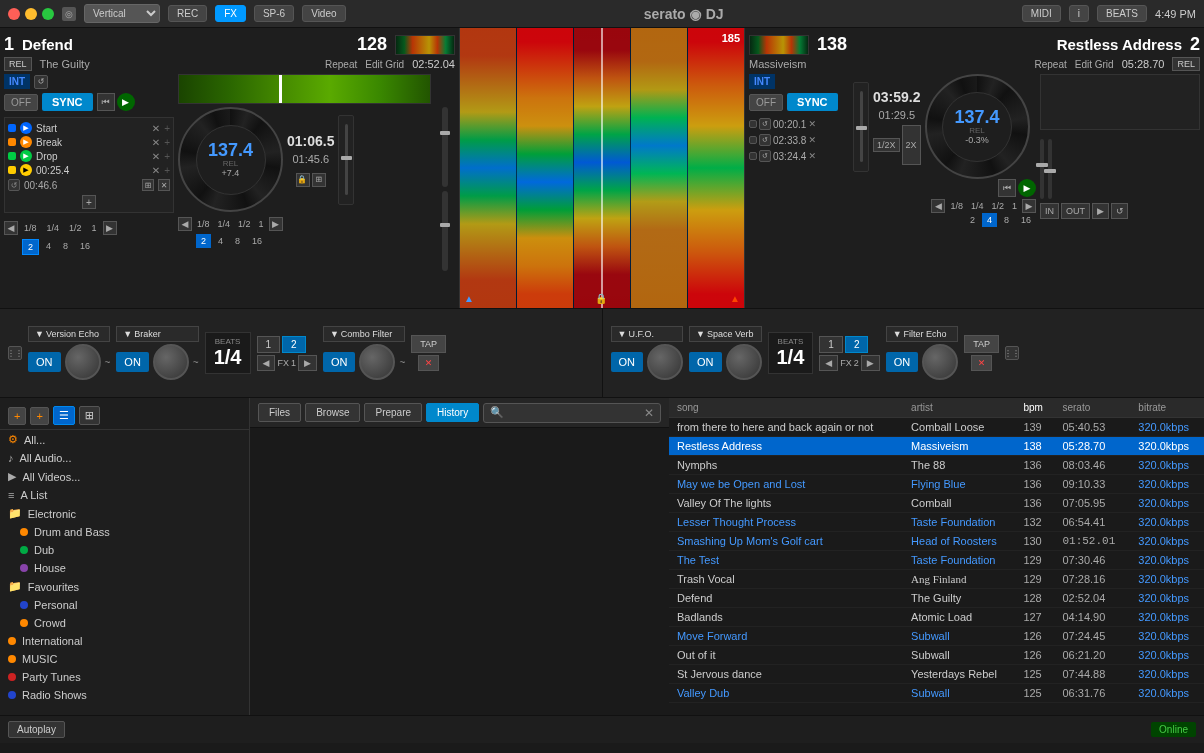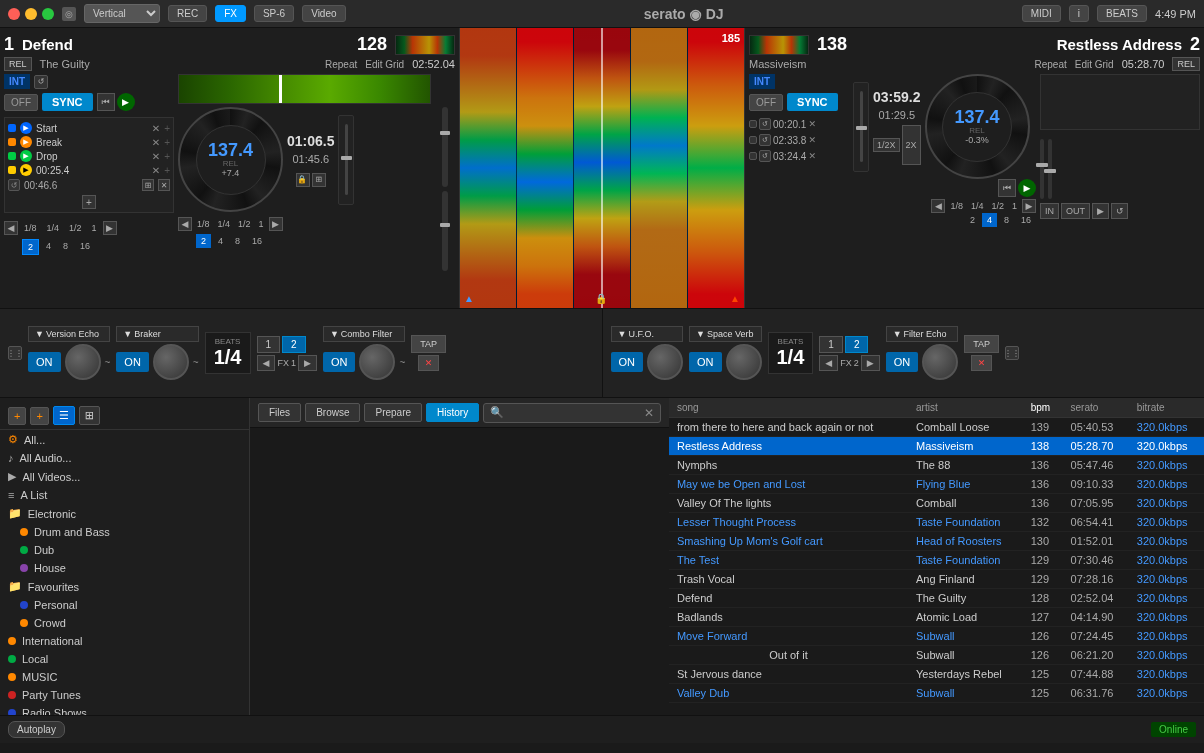--- a/index.html
+++ b/index.html
@@ -245,21 +245,21 @@
       padding: 0 8px;
       gap: 8px;
       border-top: 1px solid #111;
     }
     .autoplay-btn {
       background: #333;
       border: 1px solid #555;
       color: #ccc;
       padding: 2px 8px;
       font-size: 10px;
-      border-radius: 7px;
+      border-radius: 2px;
       cursor: pointer;
     }
     .online-badge {
       margin-left: auto;
       background: #004400;
       color: #44cc44;
       padding: 2px 8px;
       font-size: 10px;
       border-radius: 2px;
     }
@@ -858,24 +858,20 @@
     </div>
     <div class="sidebar-item" style="padding-left:20px;">
       <div style="width:8px;height:8px;border-radius:50%;background:#ff8800;"></div>
       <span>Crowd</span>
     </div>
     <div class="sidebar-item">
       <div style="width:8px;height:8px;border-radius:50%;background:#ff8800;"></div>
       <span>International</span>
     </div>
     <div class="sidebar-item">
-      <div style="width:8px;height:8px;border-radius:50%;background:#00aa44;"></div>
-      <span>Local</span>
-    </div>
-    <div class="sidebar-item">
       <div style="width:8px;height:8px;border-radius:50%;background:#ff8800;"></div>
       <span>MUSIC</span>
     </div>
     <div class="sidebar-item">
       <div style="width:8px;height:8px;border-radius:50%;background:#cc2222;"></div>
       <span>Party Tunes</span>
     </div>
     <div class="sidebar-item">
       <div style="width:8px;height:8px;border-radius:50%;background:#2244cc;"></div>
       <span>Radio Shows</span>
@@ -920,21 +916,21 @@
               <td style="max-width: 380px;">Restless Address</td>
               <td style="max-width: 200px;">Massiveism</td>
               <td>138</td>
               <td>05:28.70</td>
               <td>320.0kbps</td>
             </tr>
             <tr>
               <td style="max-width: 380px;">Nymphs</td>
               <td style="max-width: 200px;">The 88</td>
               <td style="color: rgb(170, 170, 170);">136</td>
-              <td style="color: rgb(170, 170, 170);">05:47.46</td>
+              <td style="color: rgb(170, 170, 170);">08:03.46</td>
               <td style="color: rgb(68, 153, 255);">320.0kbps</td>
             </tr>
             <tr class="highlighted">
               <td style="max-width: 380px;">May we be Open and Lost</td>
               <td style="max-width: 200px;">Flying Blue</td>
               <td style="color: rgb(170, 170, 170);">136</td>
               <td style="color: rgb(170, 170, 170);">09:10.33</td>
               <td style="color: rgb(68, 153, 255);">320.0kbps</td>
             </tr>
             <tr>
@@ -948,33 +944,33 @@
               <td style="max-width: 380px;">Lesser Thought Process</td>
               <td style="max-width: 200px;">Taste Foundation</td>
               <td style="color: rgb(170, 170, 170);">132</td>
               <td style="color: rgb(170, 170, 170);">06:54.41</td>
               <td style="color: rgb(68, 153, 255);">320.0kbps</td>
             </tr>
             <tr class="highlighted">
               <td style="max-width: 380px;">Smashing Up Mom's Golf cart</td>
               <td style="max-width: 200px;">Head of Roosters</td>
               <td style="color: rgb(170, 170, 170);">130</td>
-              <td style="color: rgb(170, 170, 170);">01:52.01</td>
+              <td style="color: rgb(170, 170, 170); font-family: Liberation Mono, monospace;">01:52.01</td>
               <td style="color: rgb(68, 153, 255);">320.0kbps</td>
             </tr>
             <tr class="highlighted">
               <td style="max-width: 380px;">The Test</td>
               <td style="max-width: 200px;">Taste Foundation</td>
               <td style="color: rgb(170, 170, 170);">129</td>
               <td style="color: rgb(170, 170, 170);">07:30.46</td>
               <td style="color: rgb(68, 153, 255);">320.0kbps</td>
             </tr>
             <tr>
               <td style="max-width: 380px;">Trash Vocal</td>
-              <td style="max-width: 200px;">Ang Finland</td>
+              <td style="max-width: 200px; font-family: Liberation Serif, serif;">Ang Finland</td>
               <td style="color: rgb(170, 170, 170);">129</td>
               <td style="color: rgb(170, 170, 170);">07:28.16</td>
               <td style="color: rgb(68, 153, 255);">320.0kbps</td>
             </tr>
             <tr>
               <td style="max-width: 380px;">Defend</td>
               <td style="max-width: 200px;">The Guilty</td>
               <td style="color: rgb(170, 170, 170);">128</td>
               <td style="color: rgb(170, 170, 170);">02:52.04</td>
               <td style="color: rgb(68, 153, 255);">320.0kbps</td>
@@ -987,21 +983,21 @@
               <td style="color: rgb(68, 153, 255);">320.0kbps</td>
             </tr>
             <tr class="highlighted">
               <td style="max-width: 380px;">Move Forward</td>
               <td style="max-width: 200px;">Subwall</td>
               <td style="color: rgb(170, 170, 170);">126</td>
               <td style="color: rgb(170, 170, 170);">07:24.45</td>
               <td style="color: rgb(68, 153, 255);">320.0kbps</td>
             </tr>
             <tr>
-              <td style="max-width: 380px; text-align: center;">Out of it</td>
+              <td style="max-width: 380px;">Out of it</td>
               <td style="max-width: 200px;">Subwall</td>
               <td style="color: rgb(170, 170, 170);">126</td>
               <td style="color: rgb(170, 170, 170);">06:21.20</td>
               <td style="color: rgb(68, 153, 255);">320.0kbps</td>
             </tr>
             <tr>
               <td style="max-width: 380px;">St Jervous dance</td>
               <td style="max-width: 200px;">Yesterdays Rebel</td>
               <td style="color: rgb(170, 170, 170);">125</td>
               <td style="color: rgb(170, 170, 170);">07:44.88</td>

